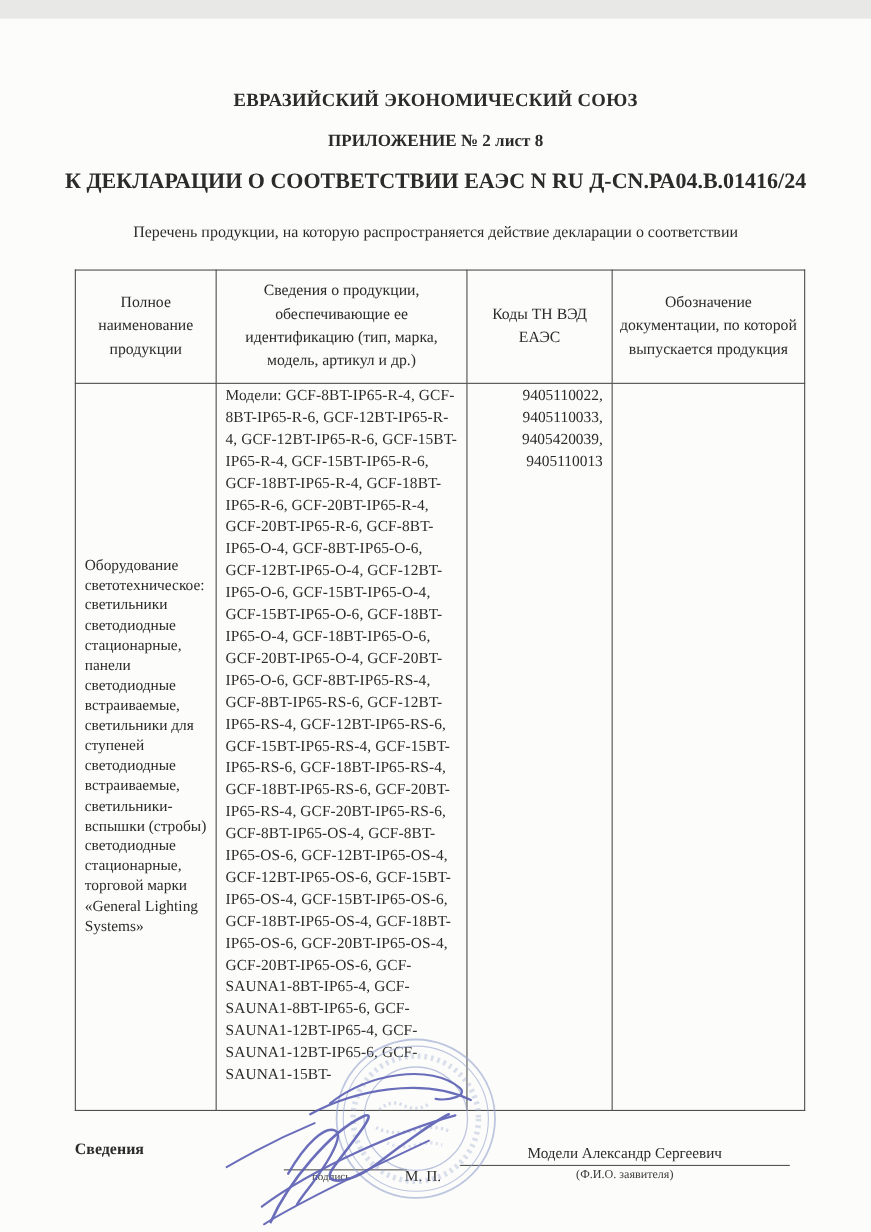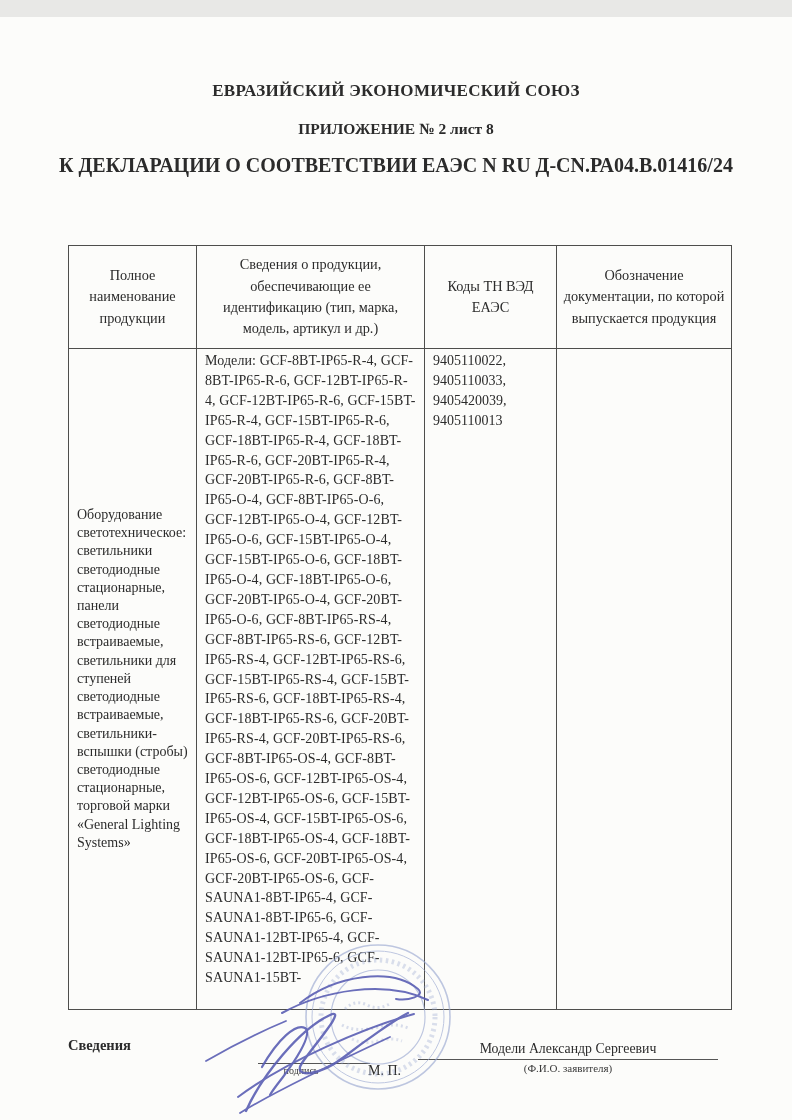--- a/index.html
+++ b/index.html
@@ -34,40 +34,41 @@
     font-size:14.3px;line-height:1.5;
     height:98px;padding:2px 6px;
   }
   .c1{width:111px;}
   .c2{width:211px;}
   .c3{width:115px;}
   .c4{width:158px;}
   td.body-cell{height:656px;}
   .name-cell{vertical-align:middle !important;line-height:18.2px;font-size:14px;overflow-wrap:break-word;}
   .models-cell{line-height:19.9px;font-size:14.1px;letter-spacing:.1px;}
-  .codes-cell{line-height:20px;white-space:pre-line;font-size:14.3px;}
+  .codes-cell{line-height:20px;white-space:pre-line;font-size:14.3px;text-align:right;}
 
   .footer-label{position:absolute;left:68px;top:1020px;font-size:14.5px;font-weight:bold;}
   .sign-line{position:absolute;left:258px;top:1026px;width:112px;height:20px;border-bottom:1.3px solid #555;}
   .sign-caption{position:absolute;left:258px;top:1048px;width:86px;text-align:center;font-size:10px;color:#3a3a3a;}
   .mp-label{position:absolute;left:368px;top:1046px;font-size:14px;}
   .fio-block{position:absolute;left:418px;top:1024px;width:300px;text-align:center;}
   .fio-name{font-size:13.8px;padding-bottom:2px;border-bottom:1.3px solid #555;}
   .fio-caption{font-size:11px;padding-top:2px;color:#3a3a3a;}
 
   .overlay{position:absolute;left:0;top:0;pointer-events:none;}
 </style>
 </head>
 <body>
 
 <div class="page">
 
   <div class="doc-head t1">ЕВРАЗИЙСКИЙ ЭКОНОМИЧЕСКИЙ СОЮЗ</div>
   <div class="doc-head t2">ПРИЛОЖЕНИЕ № 2 лист 8</div>
   <div class="doc-head t3">К ДЕКЛАРАЦИИ О СООТВЕТСТВИИ ЕАЭС N RU Д-CN.РА04.В.01416/24</div>
+  <div class="subtitle">Перечень продукции, на которую распространяется действие декларации о соответствии</div>
 
   <table class="doc-table">
     <tbody>
         <tr>
       <td class="hd c1">Полное наименование продукции</td>
       <td class="hd c2">Сведения о продукции, обеспечивающие ее идентификацию (тип, марка, модель, артикул и др.)</td>
       <td class="hd c3">Коды ТН ВЭД ЕАЭС</td>
       <td class="hd c4">Обозначение документации, по которой выпускается продукция</td>
     </tr>
     <tr>

